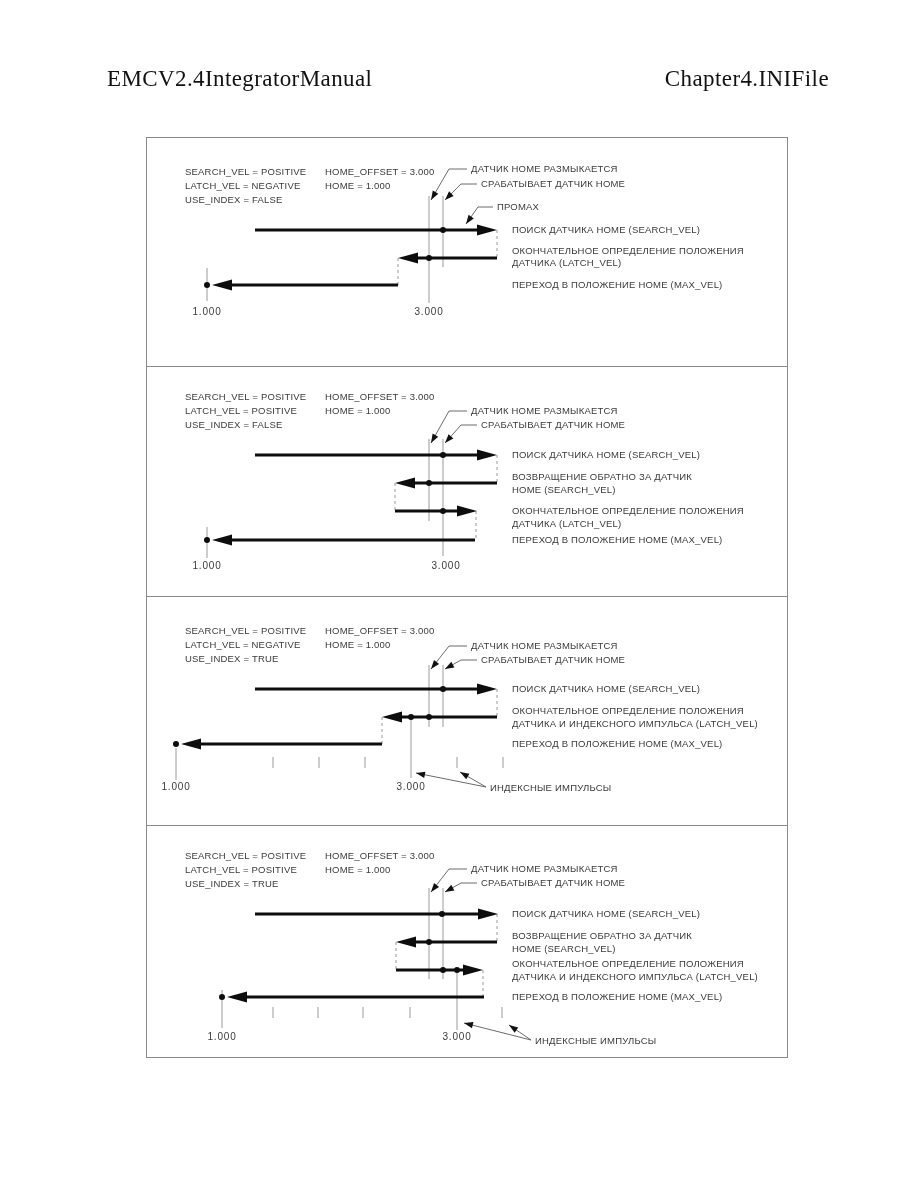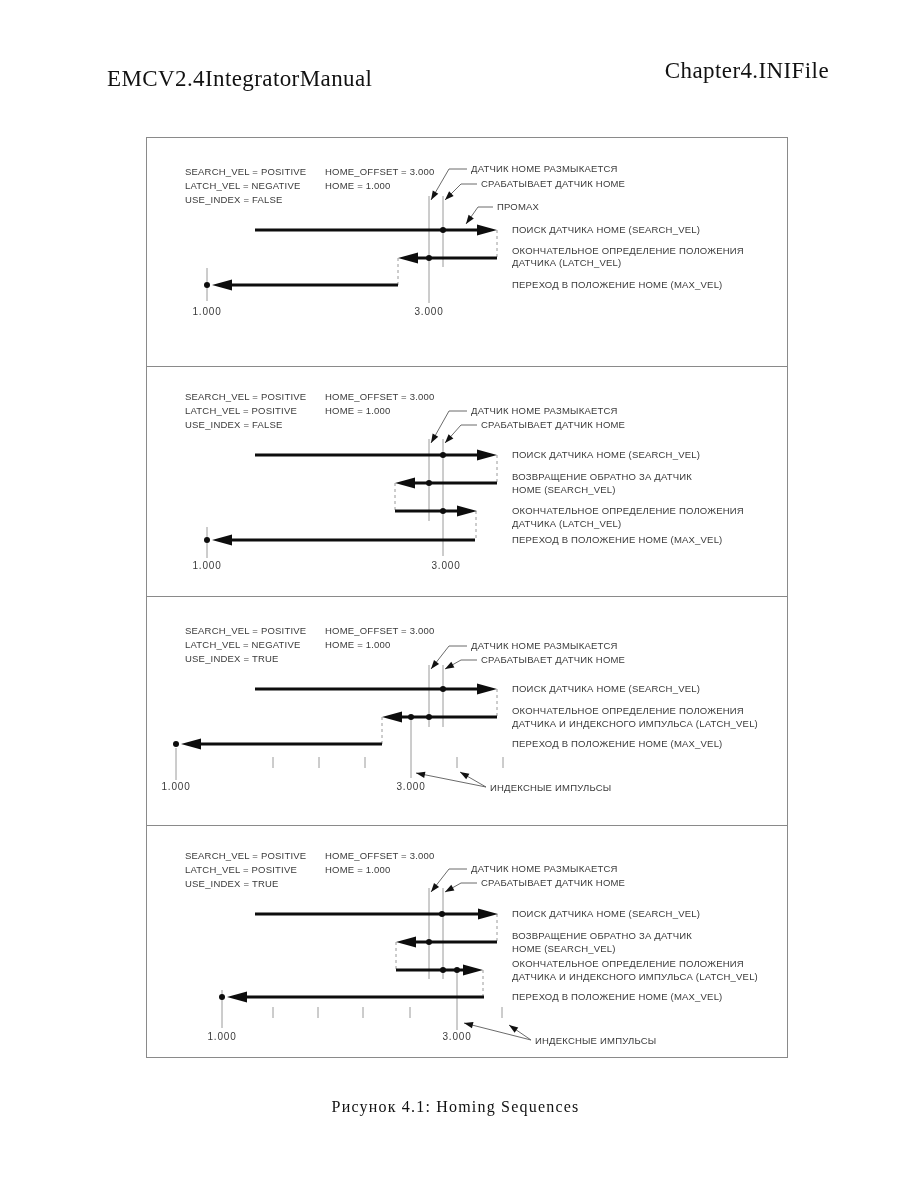--- a/index.html
+++ b/index.html
@@ -1,21 +1,21 @@
 <!DOCTYPE html>
 <html><head>
 <meta charset="utf-8">
 <style>
   html,body{margin:0;padding:0;background:#ffffff;}
   #page{position:relative;width:911px;height:1179px;background:#ffffff;overflow:hidden;
         font-family:"Liberation Sans",sans-serif;}
   .hdr{position:absolute;font-family:"Liberation Serif",serif;font-size:23px;color:#111;
        letter-spacing:0.4px;white-space:nowrap;}
   #hdr-left{left:107px;top:66px;}
-  #hdr-right{right:82px;top:58px;}
+  #hdr-right{right:82px;top:66px;}
   #caption{position:absolute;left:0;right:0;top:1098px;text-align:center;
            font-family:"Liberation Serif",serif;font-size:16px;letter-spacing:1.2px;color:#111;}
   svg{position:absolute;left:0;top:0;}
   svg text{font-family:"Liberation Sans",sans-serif;fill:#3a3a3a;}
   .lbl{font-size:9.5px;letter-spacing:0.2px;}
   .num{font-size:10px;letter-spacing:0.8px;}
 </style>
 </head>
 <body>
 
@@ -184,14 +184,13 @@
       <text x="512" y="980" class="lbl" text-anchor="start">ДАТЧИКА И ИНДЕКСНОГО ИМПУЛЬСА (LATCH_VEL)</text>
       <text x="512" y="1000" class="lbl" text-anchor="start">ПЕРЕХОД В ПОЛОЖЕНИЕ HOME (MAX_VEL)</text>
       <text x="222" y="1040" class="num" text-anchor="middle">1.000</text>
       <text x="457" y="1040" class="num" text-anchor="middle">3.000</text>
       <line x1="531" y1="1040" x2="464" y2="1023" stroke="#5a5a5a" stroke-width="0.9"></line>
       <polygon points="0,0 -9,-3.2 -9,3.2" fill="#111" transform="translate(464,1023) rotate(-165.76271953423893)"></polygon>
       <line x1="531" y1="1040" x2="509" y2="1025" stroke="#5a5a5a" stroke-width="0.9"></line>
       <polygon points="0,0 -9,-3.2 -9,3.2" fill="#111" transform="translate(509,1025) rotate(-145.71312302279105)"></polygon>
       <text x="535" y="1044" class="lbl" text-anchor="start">ИНДЕКСНЫЕ ИМПУЛЬСЫ</text>
     </svg>
-  <div id="caption">Рисунок 4.1: Homing Sequences</div>
 </div>
 
 </body></html>

